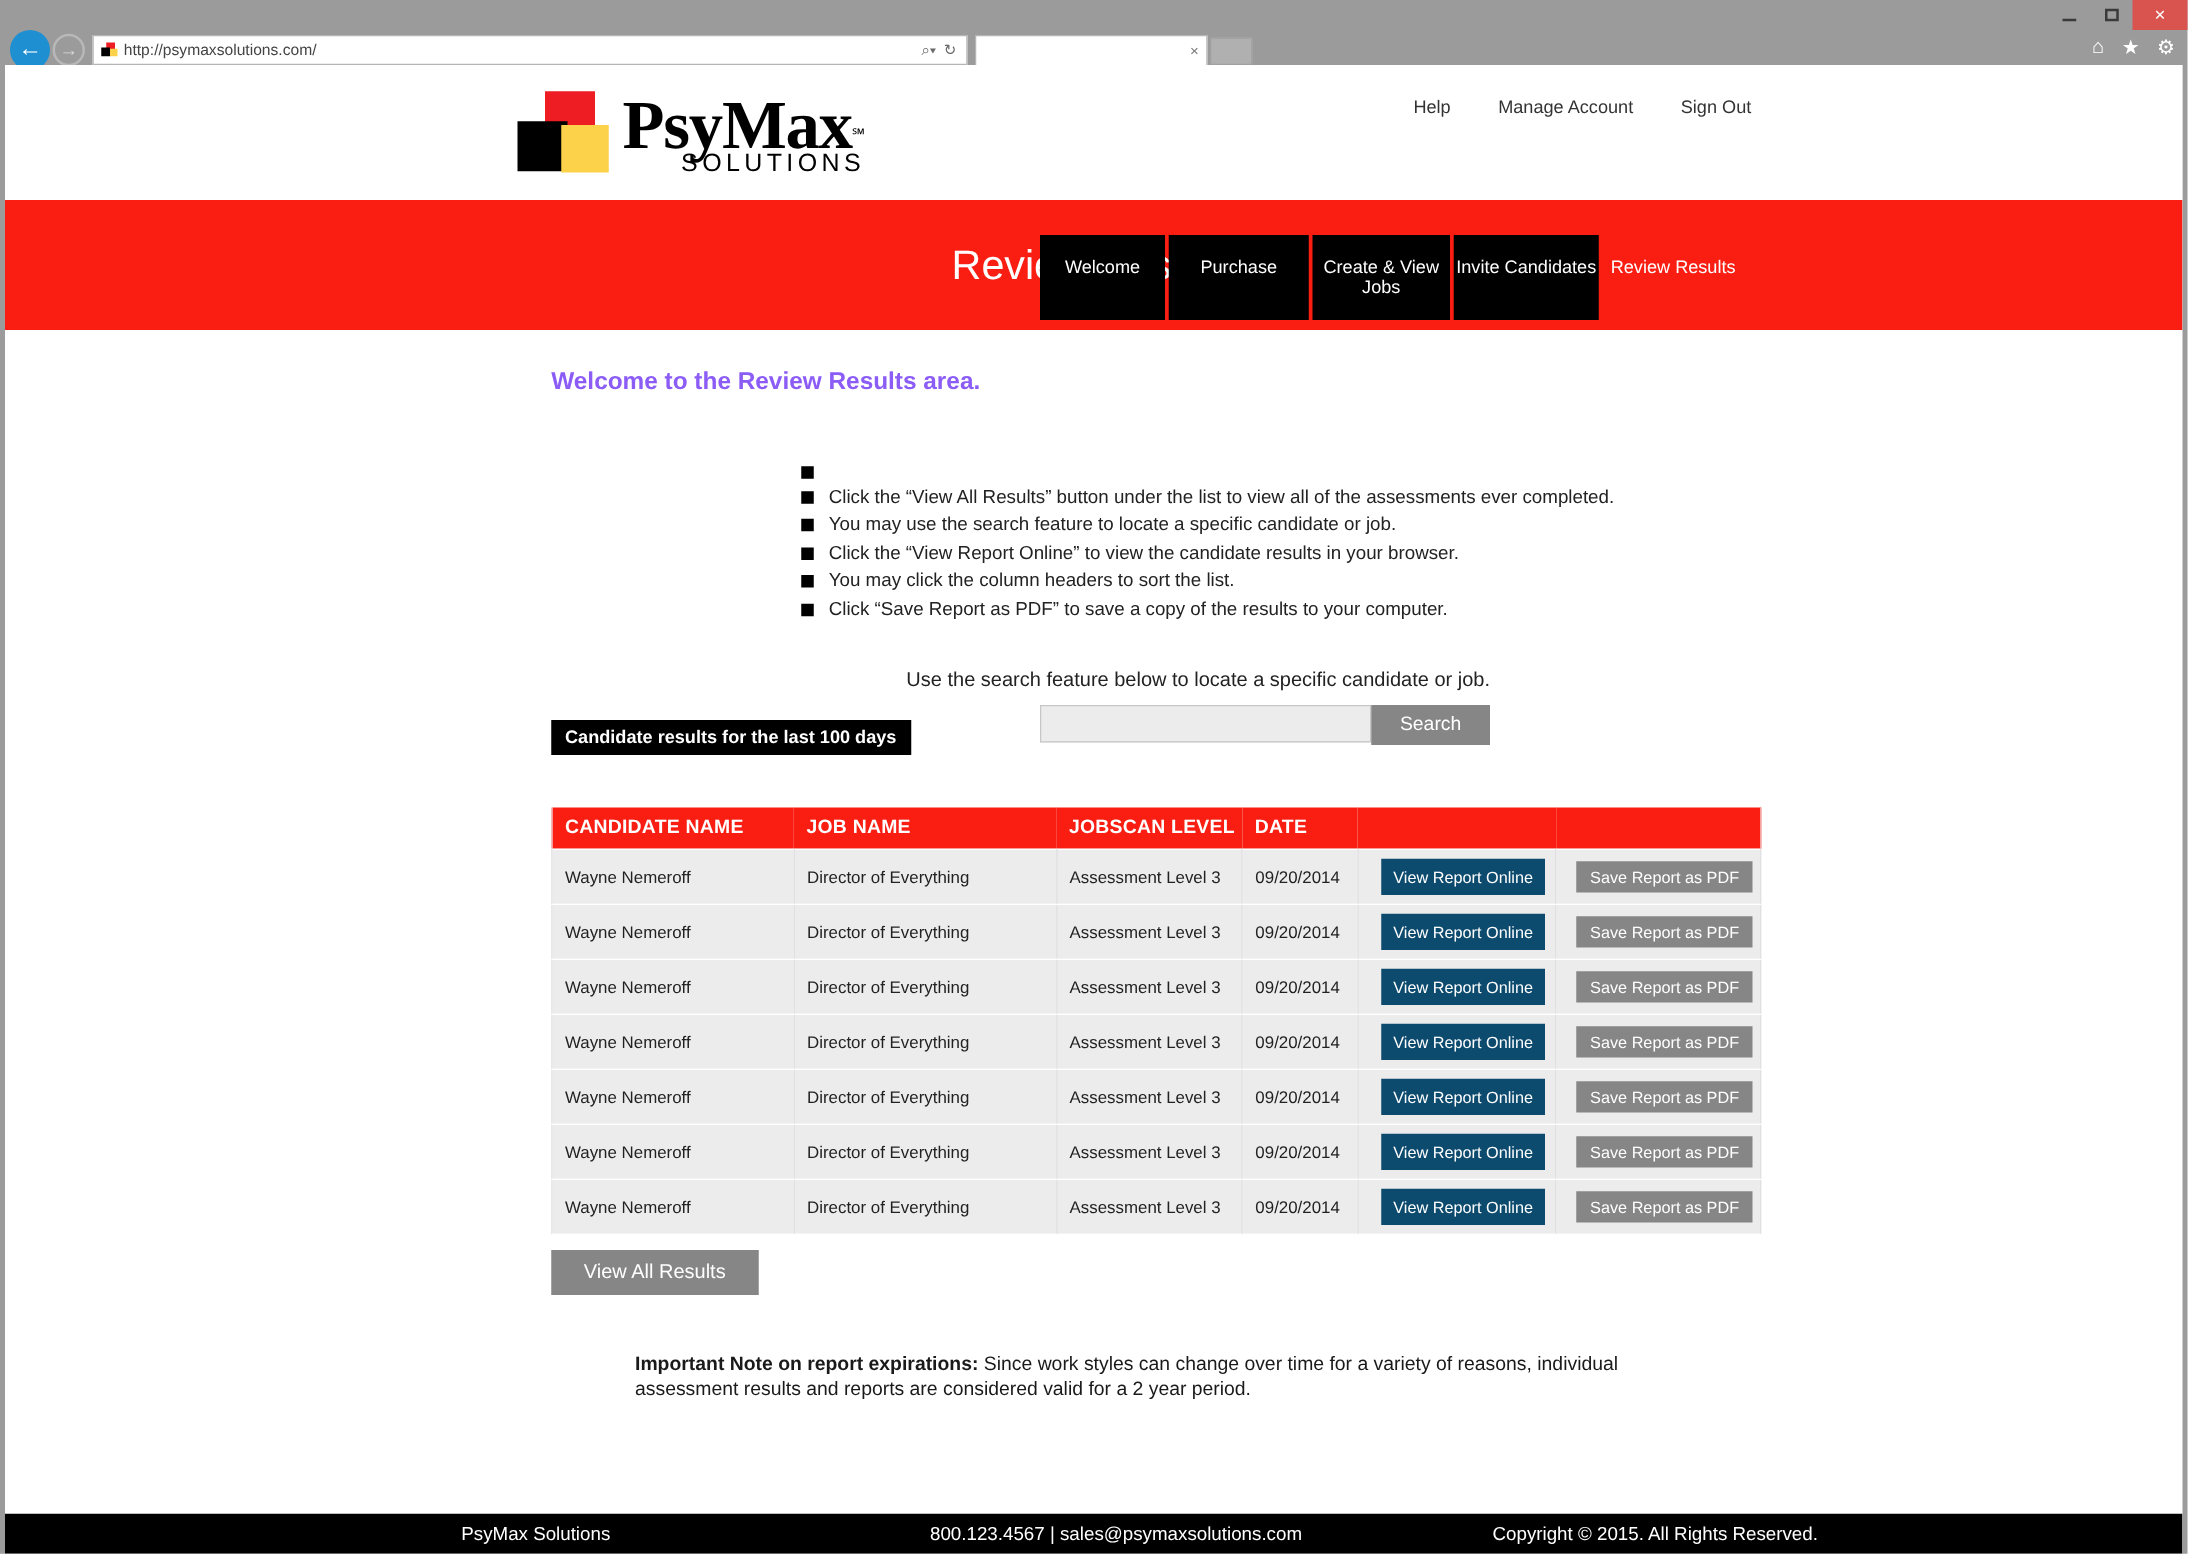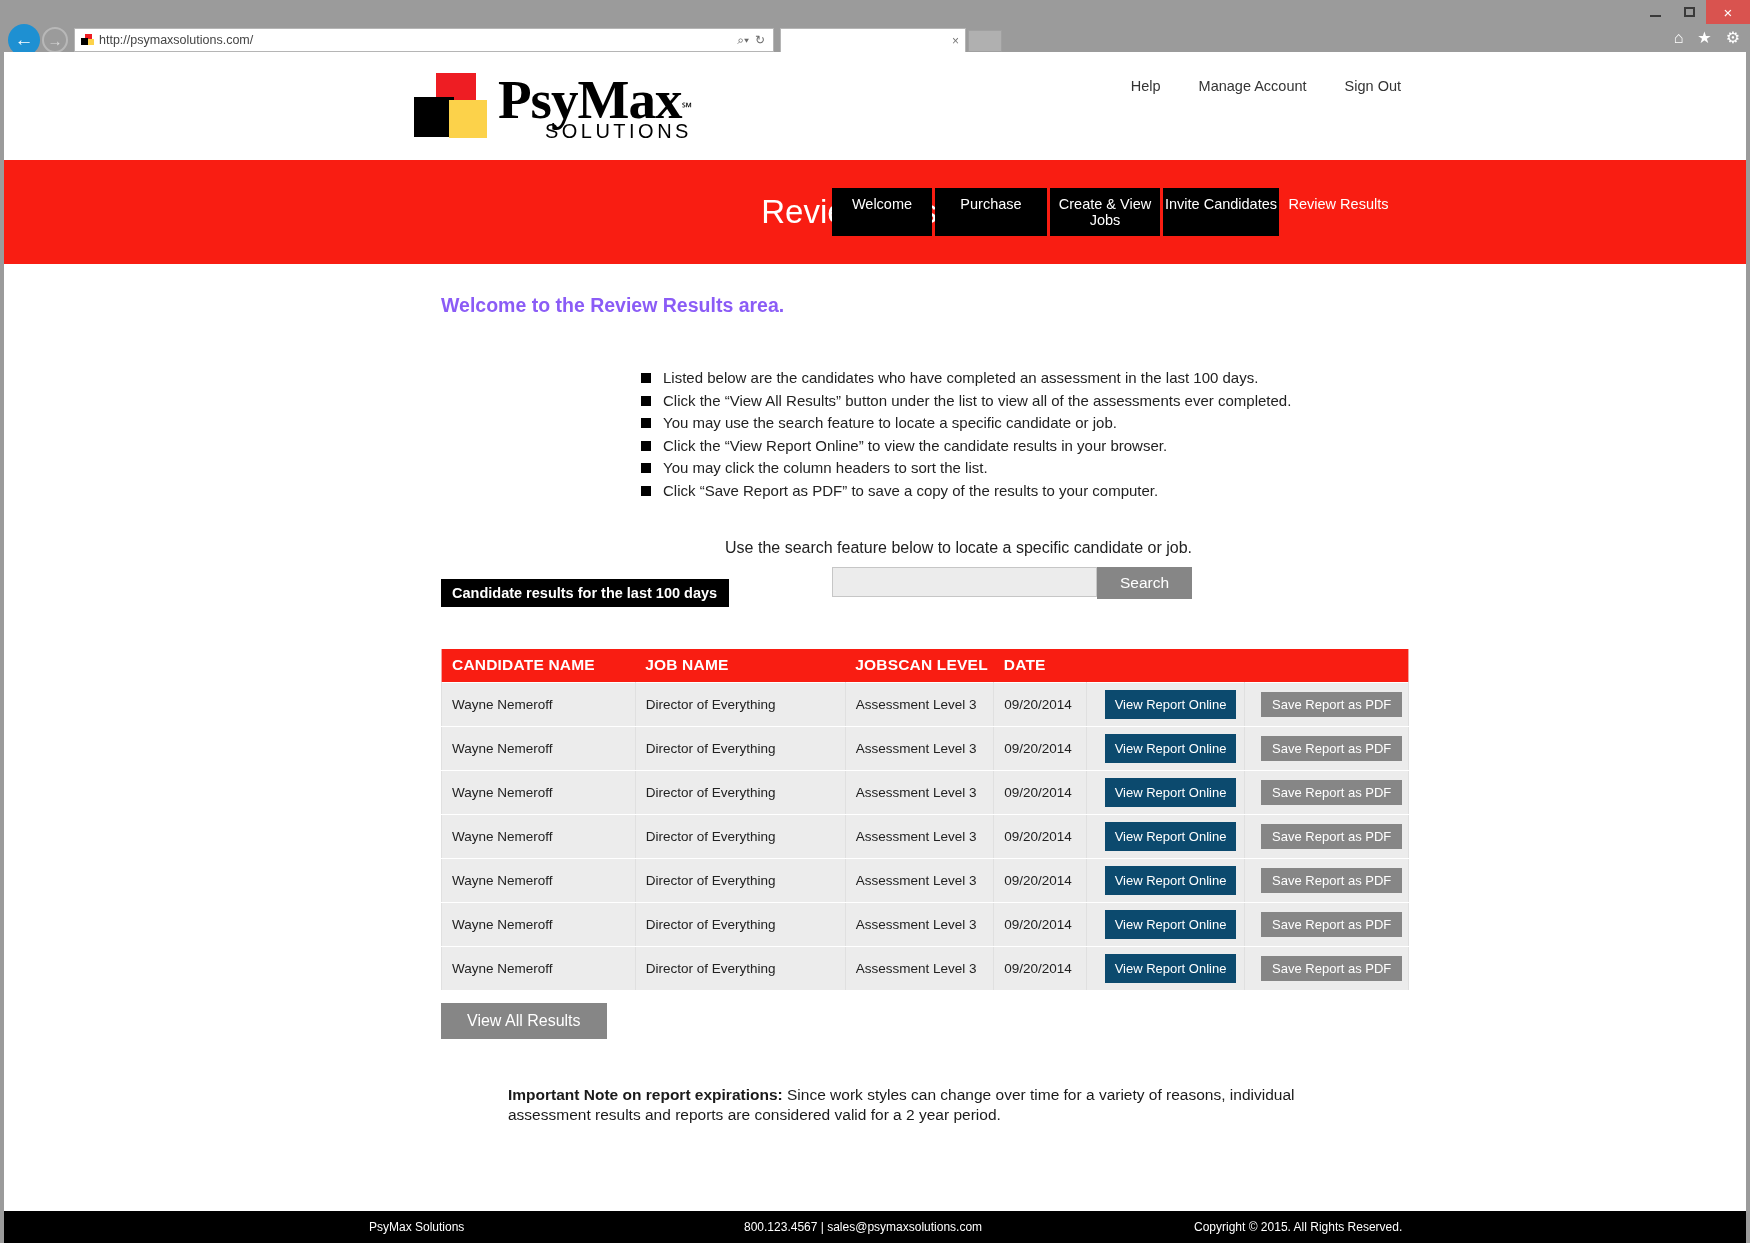--- a/index.html
+++ b/index.html
@@ -42,21 +42,21 @@
   .logo-marks{position:relative;width:78px;height:72px;}
   .logo-marks i{position:absolute;display:block;}
   .m-red{width:40px;height:40px;background:#ee1d23;left:22px;top:0;}
   .m-blk{width:40px;height:40px;background:#000;left:0;top:24px;}
   .m-yel{width:38px;height:38px;background:#fcd24a;left:35px;top:27px;}
   .logo-word{margin-left:6px;line-height:1;padding-bottom:4px;}
   .logo-psymax{font-family:"Liberation Serif", serif;font-size:55px;font-weight:bold;letter-spacing:-1px;color:#000;position:relative;}
   .logo-tm{font-size:13px;vertical-align:super;font-family:"Liberation Sans",sans-serif;}
   .logo-sol{font-family:"Liberation Sans", sans-serif;font-size:20px;letter-spacing:3.5px;text-align:right;margin-top:-6px;color:#000;}
   .mainnav{position:absolute;left:828px;top:136px;display:flex;gap:3px;}
-  .navtab{background:#000;color:#fff;font-size:14.5px;padding:8px 0;text-align:center;}
+  .navtab{background:#000;color:#fff;font-size:14.5px;padding:18px 0;text-align:center;}
   .navtab.active{background:#f91d12;}
   .banner{background:#f91d12;height:104px;display:flex;align-items:center;justify-content:center;}
   .banner h1{margin:0;color:#fff;font-size:33px;font-weight:400;}
   .welcome{font-size:19.5px;color:#8b5cf6;margin:30px 0 0 437px;font-weight:600;}
   .bullets{margin:52px 0 0 637px;}
   .bullets li{list-style:none;display:flex;align-items:flex-start;font-size:15px;color:#222;margin-bottom:5.5px;}
   .bullets ul{margin:0;padding:0;}
   .sq{width:10px;height:10px;background:#000;flex:0 0 auto;margin:4px 12px 0 0;}
   .searchline{text-align:right;font-size:16px;color:#222;margin:40px 554px 0 0;}
   .searchrow{display:flex;justify-content:flex-end;margin:10px 554px 0 0;}
@@ -68,21 +68,21 @@
   table.results th{background:#f91d12;color:#fff;font-size:15.5px;text-align:left;padding:7px 0 8px 10px;font-weight:bold;letter-spacing:.2px;}
   table.results td{background:#ececec;border:1px solid #ffffff;border-left:1px solid #e0e0e0;border-right:1px solid #e0e0e0;font-size:13.5px;color:#222;padding:7px 0 7px 10px;height:18px;}
   .c1{width:200px}.c2{width:225px}.c3{width:150px}.c4{width:85px}.c5{width:165px}.c6{width:170px}
   td.btncell{text-align:center;padding:4px 0;}
   .btn-view{background:#0c4a6e;color:#fff;font-size:13px;padding:7px 10px;display:inline-block;border:none;font-family:"Liberation Sans",sans-serif;cursor:pointer;}
   .btn-pdf{background:#868686;color:#fff;font-size:13px;padding:5px 11px;display:inline-block;border:none;font-family:"Liberation Sans",sans-serif;cursor:pointer;}
   .viewall{margin:12px 0 0 437px;}
   .btn-viewall{background:#868686;color:#fff;border:none;font-size:16px;padding:9px 26px;font-family:"Liberation Sans",sans-serif;cursor:pointer;}
   .note{margin:46px 0 0 504px;width:855px;font-size:15.5px;color:#1a1a1a;line-height:1.35;}
   .note b{font-weight:bold;}
-  .footer{position:absolute;left:0;bottom:0;width:1742px;height:32px;background:#000;color:#fff;font-size:12px;display:flex;align-items:center;}
+  .footer{position:absolute;left:0;bottom:0;width:1742px;height:32px;background:#000;color:#fff;font-size:15px;display:flex;align-items:center;}
   .f1{position:absolute;left:365px;}
   .f2{position:absolute;left:740px;}
   .f3{position:absolute;left:1190px;}
 </style>
 </head>
 <body>
 
 <div class="browser">
 
   <div class="titlebar">
@@ -162,21 +162,20 @@
     <div class="banner">
       <h1>Review Results</h1>
     </div>
 
     <div class="welcome">Welcome to the Review Results area.</div>
 
     <div class="bullets">
       <ul>
         <li>
             <span class="sq"></span>
-            <span>Listed below are the candidates who have completed an assessment in the last 100 days.</span>
           </li>
         <li>
             <span class="sq"></span>
             <span>Click the “View All Results” button under the list to view all of the assessments ever completed.</span>
           </li>
         <li>
             <span class="sq"></span>
             <span>You may use the search feature to locate a specific candidate or job.</span>
           </li>
         <li>

